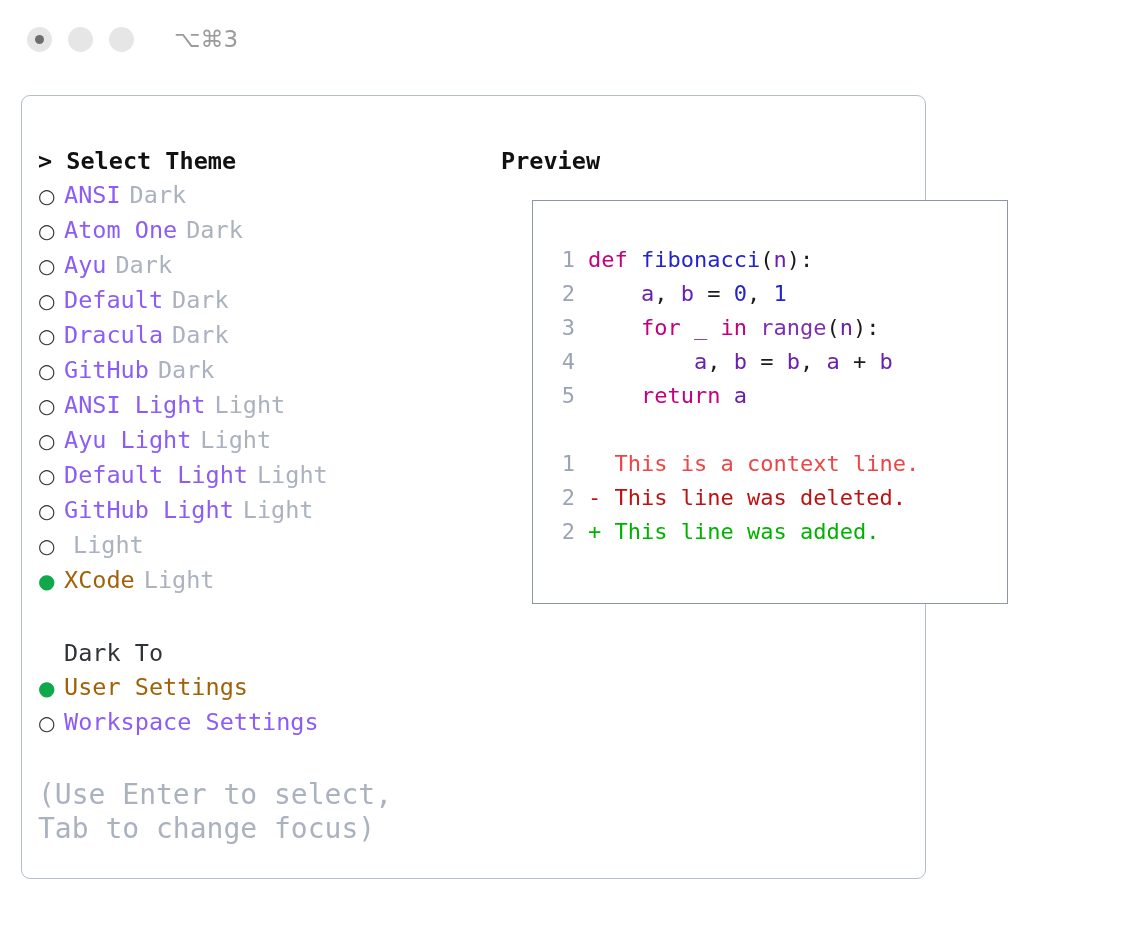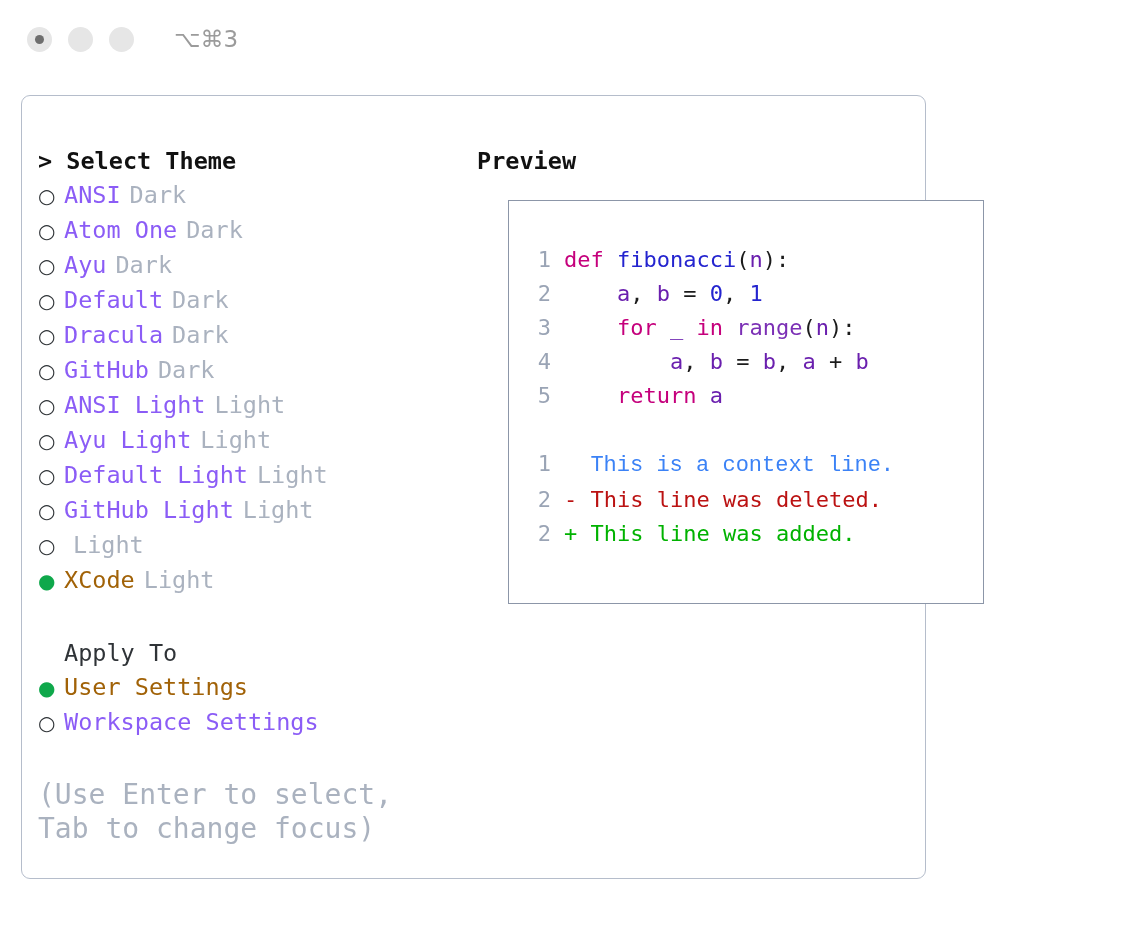--- a/index.html
+++ b/index.html
@@ -88,21 +88,21 @@
   }
 
   #left-column {
     position: absolute;
     left: 16px;
     top: 48px;
     width: 450px;
   }
   #right-column {
     position: absolute;
-    left: 455px;
+    left: 479px;
     top: 48px;
     width: 500px;
   }
 
   
   .section-heading {
     font-size: 23.5px;
     font-weight: bold;
     color: #111111;
     line-height: 34px;
@@ -194,21 +194,21 @@
   
   .t-kw   { color: #c5007c; }
   .t-fn   { color: #2424cf; }
   .t-num  { color: #2424cf; }
   .t-id   { color: #6a1fae; }
   .t-plain{ color: #1b1b1b; }
   .t-punc { color: #1b1b1b; }
   .t-builtin { color: #7b2fb5; }
 
   .diff-gap { height: 34px; }
-  .d-ctx { color: #3b82f6; font-family: Liberation Mono, monospace; }
+  .d-ctx { color: #ef4444; }
   .d-del { color: #bb1212; }
   .d-add { color: #00b200; }
 </style>
 </head>
 <body>
 
 <div id="app-frame">
 
   <div id="titlebar">
     <div class="traffic-lights">
@@ -261,21 +261,21 @@
           </div>
           <div class="opt-row">
             <span class="opt-bullet">○</span><span class="opt-variant">Light</span>
           </div>
           <div class="opt-row selected">
             <span class="opt-bullet filled">●</span><span class="opt-label">XCode</span><span class="opt-variant">Light</span>
           </div>
         </div>
 
         <div id="apply-to-block">
-          <div id="apply-to-heading">Apply To</div>
+          <div id="apply-to-heading">Dark To</div>
           <div class="opt-list">
             <div class="opt-row selected">
               <span class="opt-bullet filled">●</span><span class="opt-label">User Settings</span>
             </div>
             <div class="opt-row">
               <span class="opt-bullet">○</span><span class="opt-label">Workspace Settings</span>
             </div>
           </div>
         </div>
 

